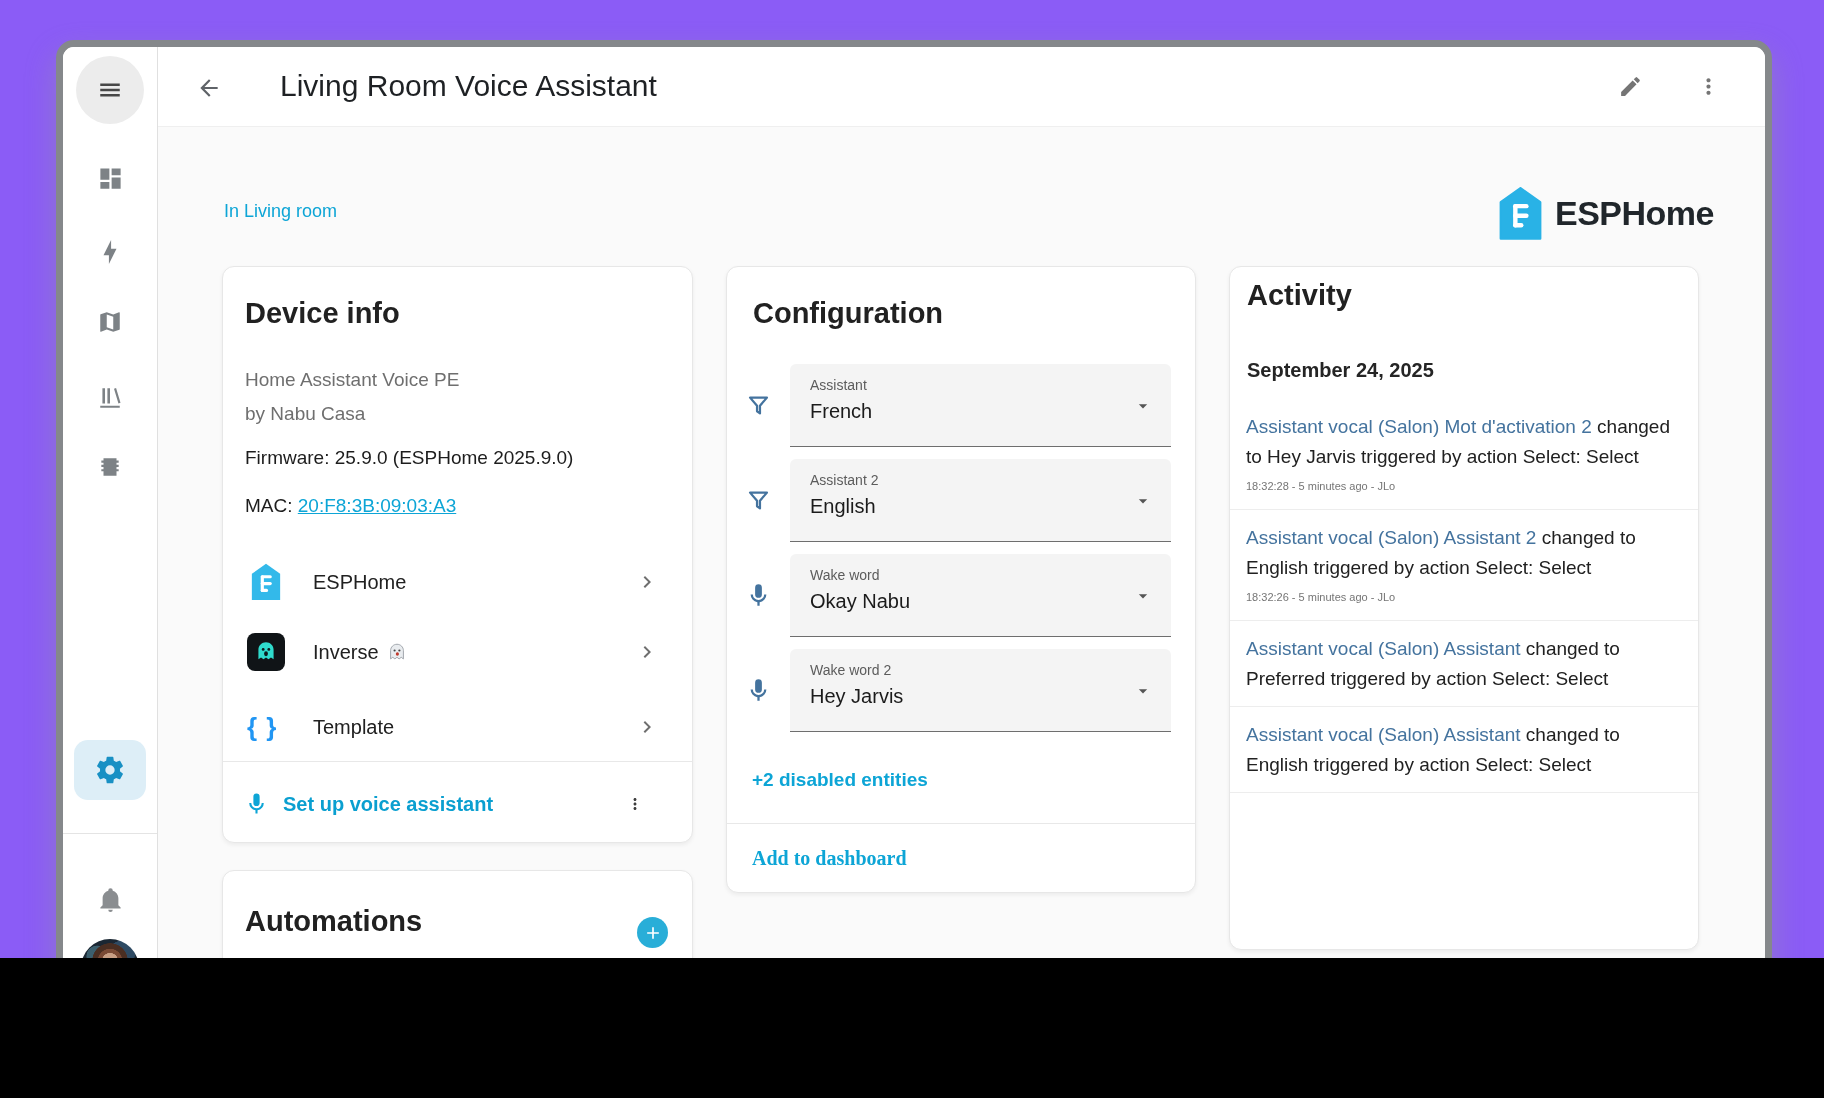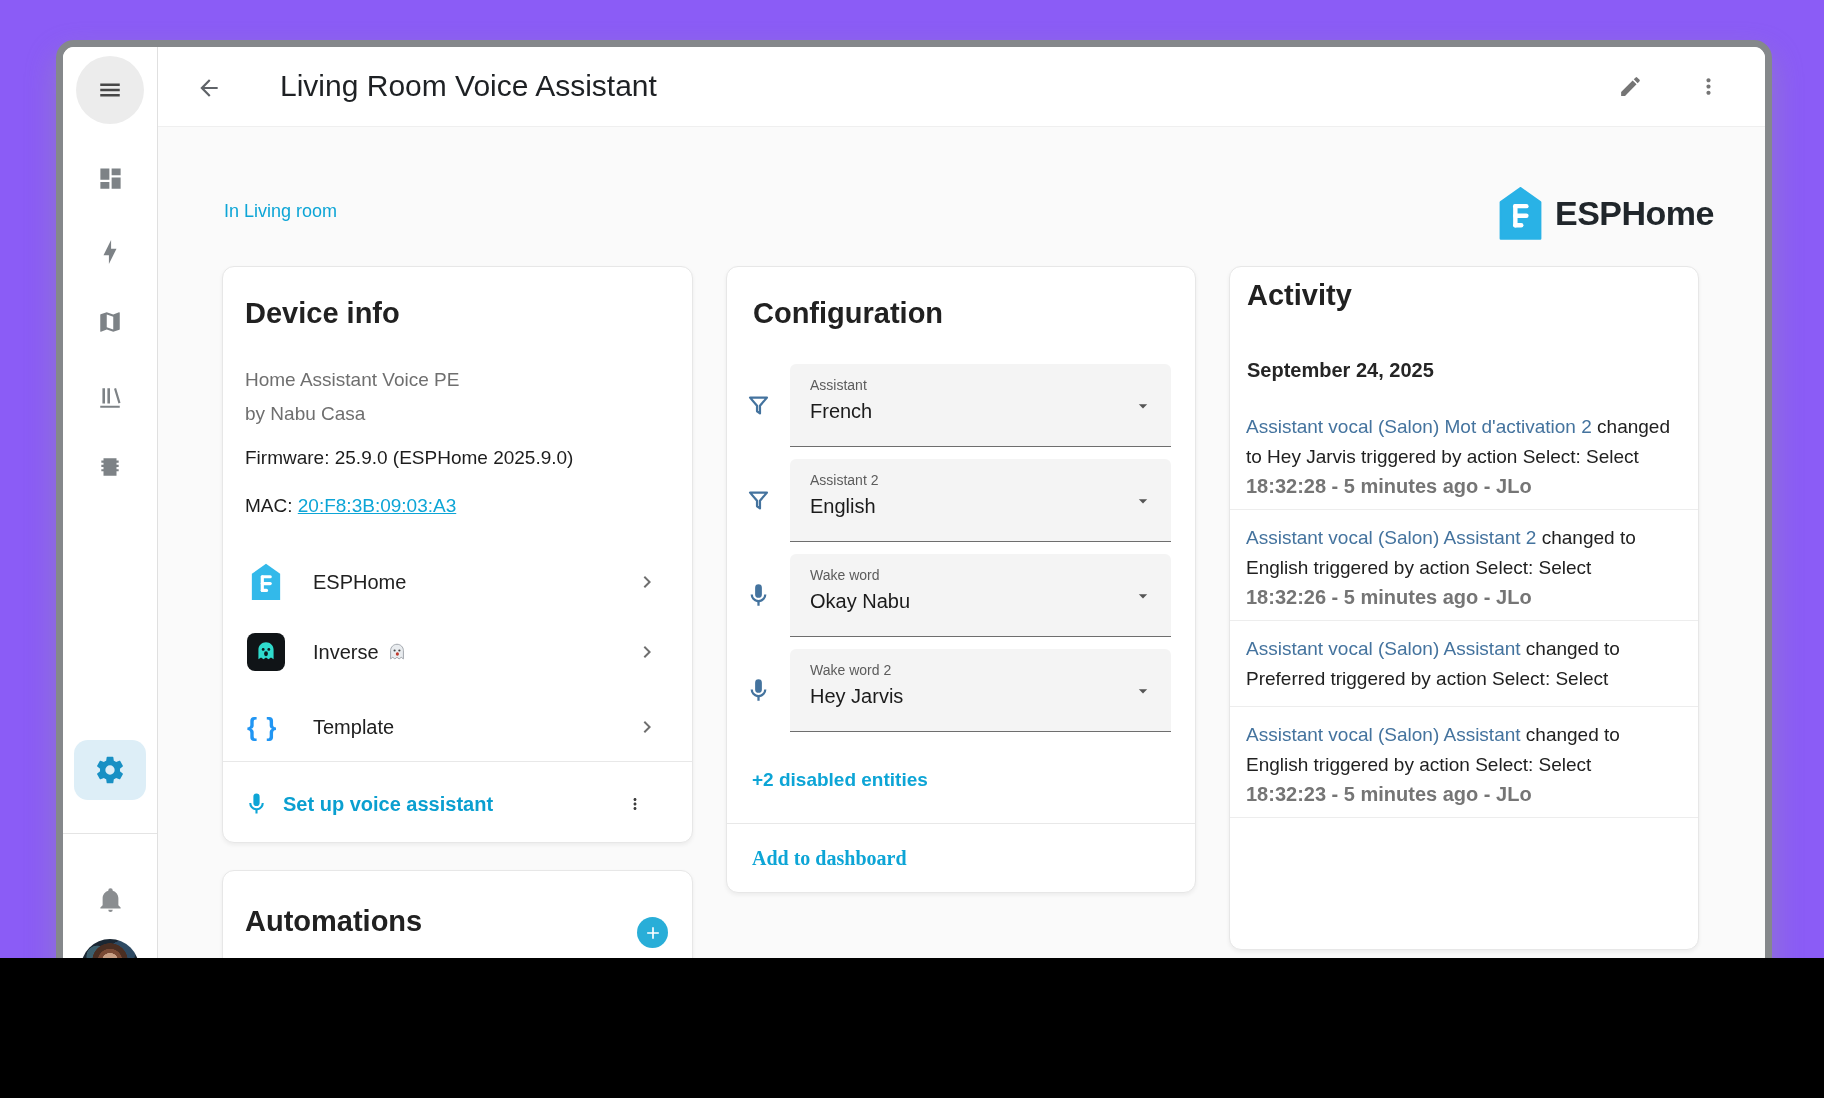--- a/index.html
+++ b/index.html
@@ -63,21 +63,21 @@
   .f-caret{position:absolute;right:18px;top:32px;width:20px;height:20px;color:#555;}
   .cfg-link{position:absolute;left:25px;font-size:19px;color:#0da5d6;cursor:pointer;font-weight:bold;}
   .cfg-link.bold{font-weight:700;font-size:20px;font-family:Liberation Serif, serif;}
   
   #activity-card{left:1071px;top:139px;width:470px;height:684px;overflow:hidden;}
   #activity-card .card-title{position:absolute;left:17px;top:12px;}
   .act-date{position:absolute;left:17px;top:92px;font-size:20px;font-weight:700;color:#252525;}
   .act-list{position:absolute;left:0;right:0;top:132px;}
   .entry{padding:13px 16px 12px 16px;border-bottom:1px solid #ededed;font-size:19px;line-height:30px;color:#212121;}
   .entry .ent{color:#44739e;cursor:pointer;}
-  .entry .time{font-size:20px;color:#757575;margin-top:3px;line-height:22px;font-weight:bold;}
+  .entry .time{font-size:11px;color:#757575;margin-top:3px;line-height:22px;}
   
   #auto-card{left:64px;top:743px;width:471px;height:300px;}
   #auto-card .card-title{position:absolute;left:22px;top:34px;}
   .plus-btn{position:absolute;right:24px;top:46px;width:31px;height:31px;border-radius:50%;background:#29aed8;color:#fff;display:flex;align-items:center;justify-content:center;cursor:pointer;}
   .auto-row{position:absolute;left:0;right:0;top:108px;height:60px;cursor:pointer;}
   .auto-row .ric{position:absolute;left:28px;top:8px;}
   .auto-row .rlabel{position:absolute;left:59px;top:6px;font-size:24px;color:#212121;}
   .auto-row .chev{position:absolute;left:420px;top:5px;width:24px;height:24px;color:#6f6f6f;}
   svg{display:block;}
 </style>
@@ -329,21 +329,20 @@
         </div>
         <div class="entry">
           <span class="ent">Assistant vocal (Salon) Assistant 2</span><span> changed to English triggered by action Select: Select</span>
           <div class="time">18:32:26 - 5 minutes ago - JLo</div>
         </div>
         <div class="entry">
           <span class="ent">Assistant vocal (Salon) Assistant</span><span> changed to Preferred triggered by action Select: Select</span>
         </div>
         <div class="entry">
           <span class="ent">Assistant vocal (Salon) Assistant</span><span> changed to English triggered by action Select: Select</span>
-          <div class="time">18:32:23 - 5 minutes ago - JLo</div>
         </div>
       </div>
     </section>
 
     <section class="card" id="auto-card">
       <h2 class="card-title" style="margin:0">Automations</h2>
       <div class="plus-btn">
         <svg width="20" height="20" viewBox="0 0 24 24">
               <path fill="#fff" d="M19 13h-6v6h-2v-6H5v-2h6V5h2v6h6v2z"></path>
             </svg>

